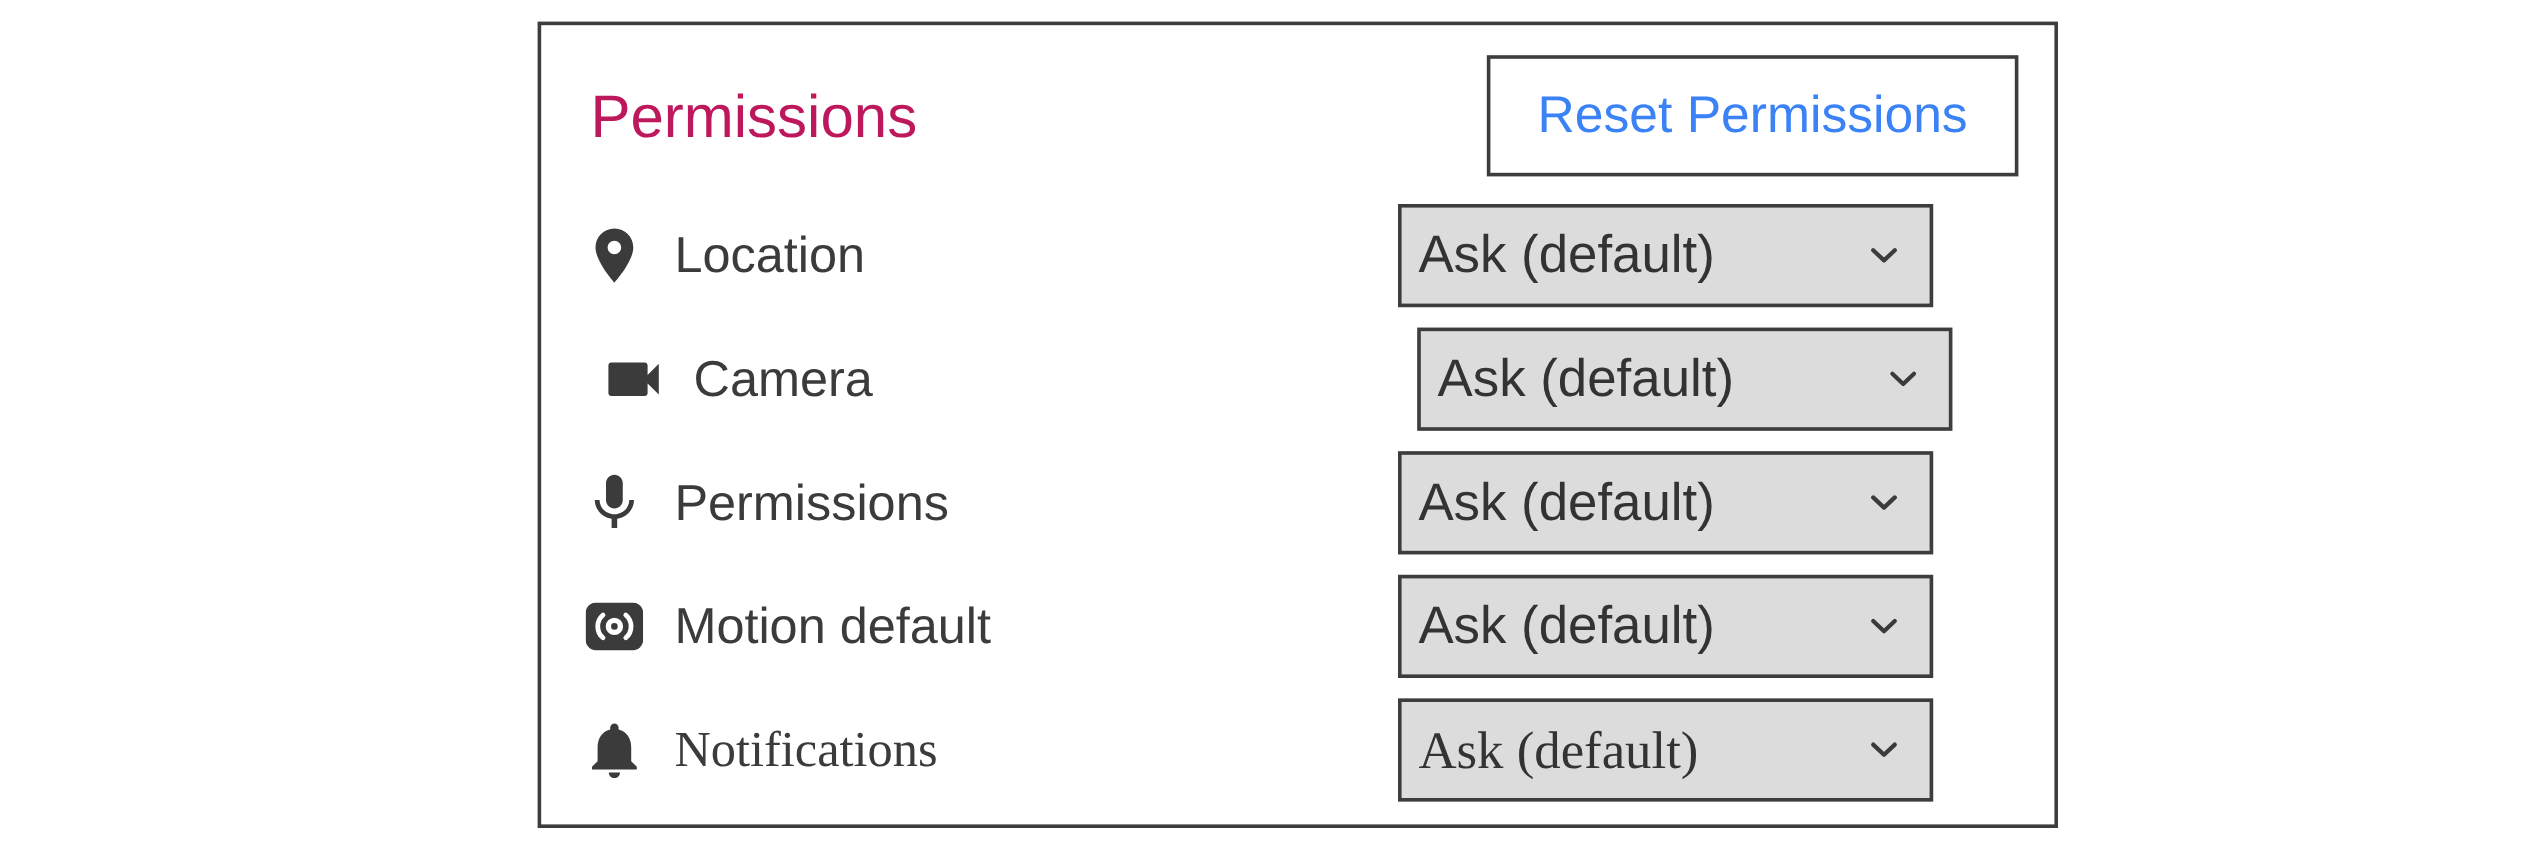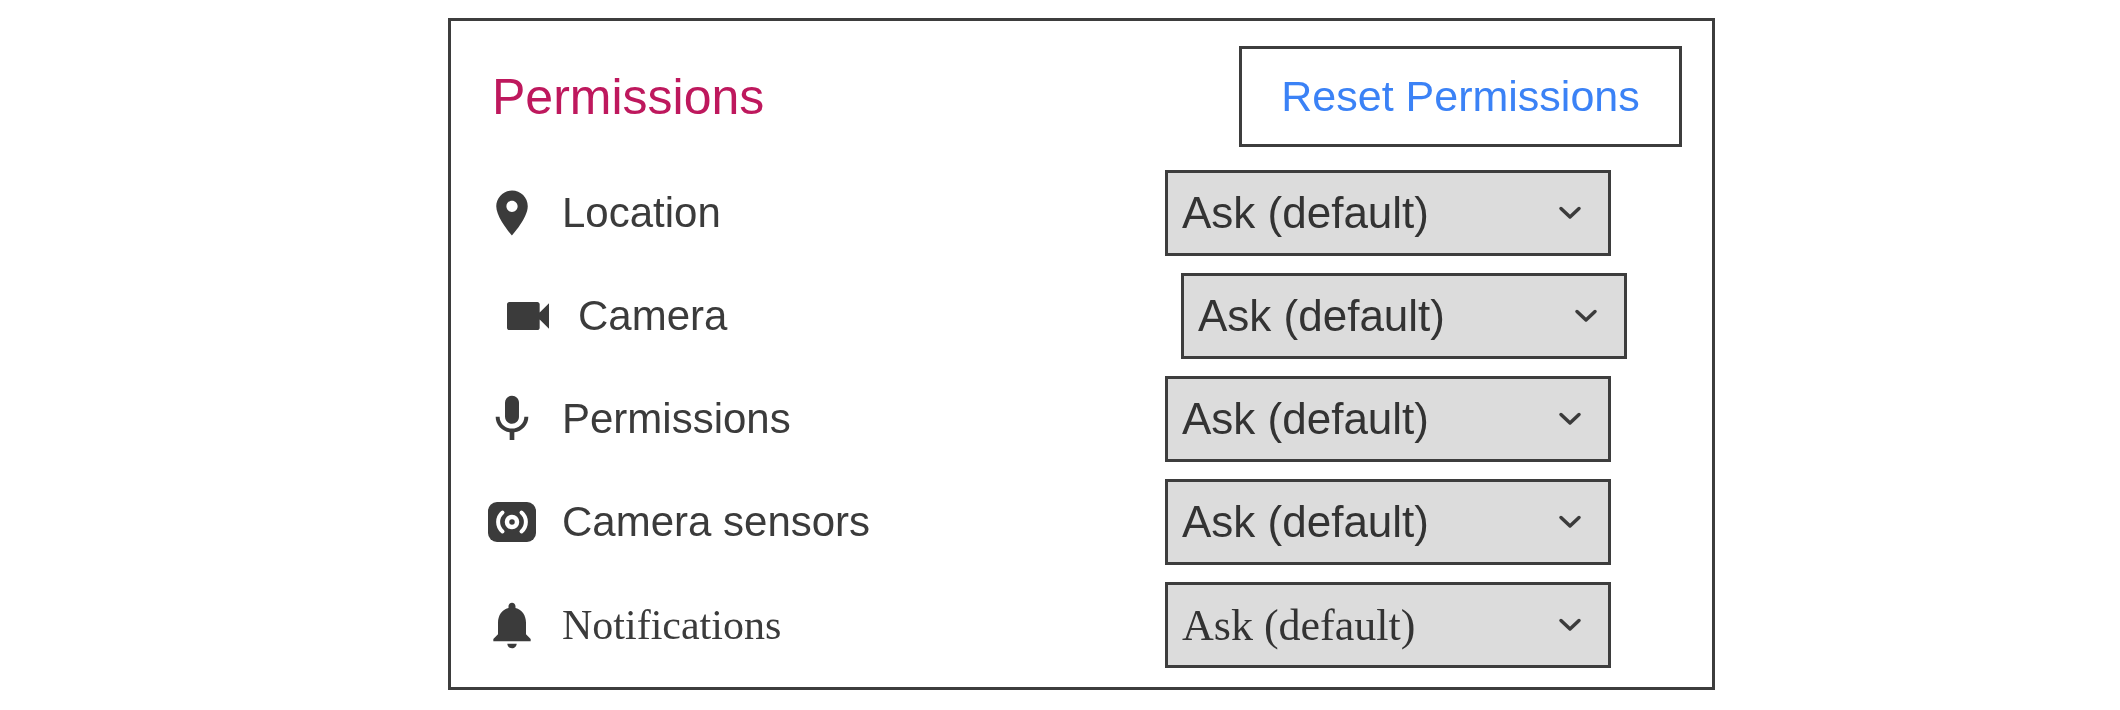--- a/index.html
+++ b/index.html
@@ -174,21 +174,21 @@
 
   <div class="perm-row row-3">
     <span class="perm-icon">
       <svg width="48" height="40" viewBox="0 0 48 40">
         <rect x="0" y="0" width="48" height="40" rx="9" fill="currentColor"></rect>
         <circle cx="24" cy="20" r="5" fill="none" stroke="#ffffff" stroke-width="4.5"></circle>
         <path d="M14.5 10.5 A 12.5 12.5 0 0 0 14.5 29.5" fill="none" stroke="#ffffff" stroke-width="4" stroke-linecap="round"></path>
         <path d="M33.5 10.5 A 12.5 12.5 0 0 1 33.5 29.5" fill="none" stroke="#ffffff" stroke-width="4" stroke-linecap="round"></path>
       </svg>
     </span>
-    <span class="perm-label">Camera sensors</span>
+    <span class="perm-label">Motion default</span>
     <div class="perm-select">
       <span class="select-value">Ask (default)</span>
       <span class="select-chevron">
         <svg width="24" height="16" viewBox="0 0 24 16" fill="none">
           <path d="M3 3.5l9 8.5 9-8.5" stroke="currentColor" stroke-width="3.5" stroke-linecap="round" stroke-linejoin="round"></path>
         </svg>
       </span>
     </div>
   </div>
 

